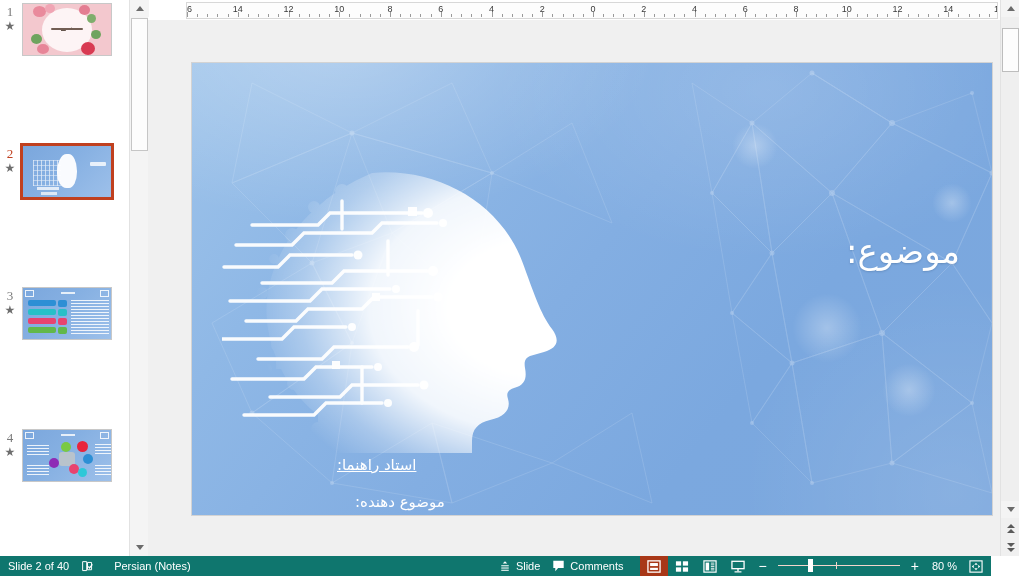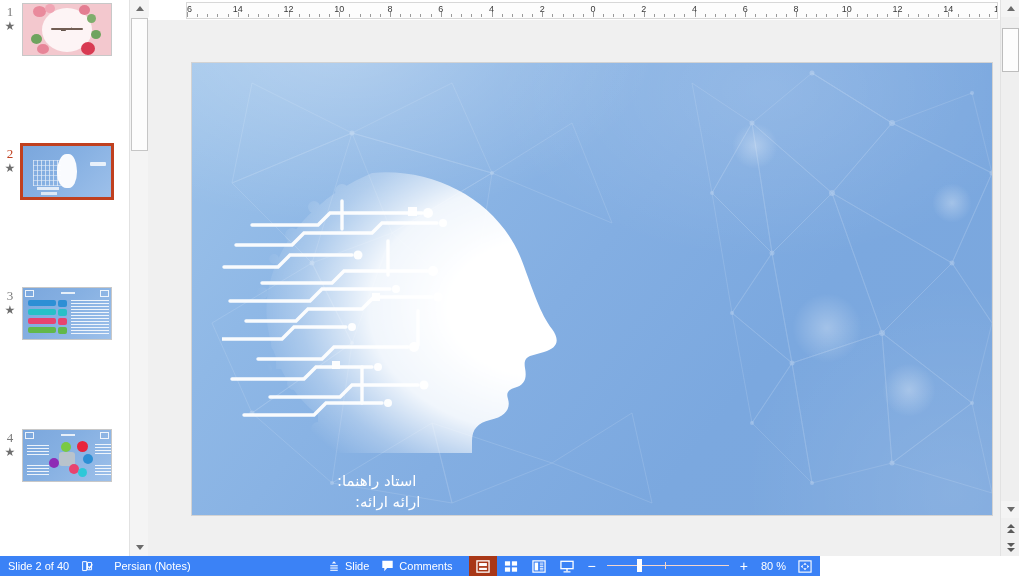--- a/index.html
+++ b/index.html
@@ -171,23 +171,24 @@
   #slide .headart { position:absolute; left:30px; top:100px; width:400px; height:290px; }
   #slide .circuit { position:absolute; left:30px; top:108px; width:250px; height:260px; }
 
   .slide-title {
     position:absolute; right:32px; top:168px;
     font-size:34px; color:#ffffff; direction:rtl; text-align:right;
     font-family:"DejaVu Sans", sans-serif; font-weight:400;
     text-shadow:0 1px 2px rgba(40,70,110,.25);
   }
   .slide-sub1 {
-    position:absolute; left:145px; top:409px;
+    position:absolute; left:145px; top:393px;
     font-size:15px; color:#ffffff; direction:rtl;
     font-family:"DejaVu Sans", sans-serif;
+    text-decoration:underline;
   }
   .slide-sub2 {
     position:absolute; left:163px; top:430px;
     font-size:15px; color:#ffffff; direction:rtl;
     font-family:"DejaVu Sans", sans-serif;
   }
 
   
   #vscroll {
     position:absolute; left:1000px; top:0; width:19px; height:556px;
@@ -199,22 +200,22 @@
     background:#fdfdfd; border:1px solid #bdbdbd;
   }
   .dbl { position:absolute; left:0; width:19px; height:18px; display:flex;
          flex-direction:column; align-items:center; justify-content:center; gap:1px; }
   .dbl i { width:0;height:0; display:block; }
   .dbl.prev i { border-left:4px solid transparent; border-right:4px solid transparent; border-bottom:4px solid #5a5a5a; }
   .dbl.next i { border-left:4px solid transparent; border-right:4px solid transparent; border-top:4px solid #5a5a5a; }
 
   
   #status {
-    position:absolute; left:0; bottom:0; width:820px; height:20px;
-    background:#3b82f6; color:#fff; font-size:11px;
+    position:absolute; left:0; bottom:0; width:991px; height:20px;
+    background:#0f766e; color:#fff; font-size:11px;
     display:flex; align-items:center;
   }
   #status .sl { display:flex; align-items:center; height:20px; }
   .st-item { display:flex; align-items:center; height:20px; padding:0 6px; gap:5px; white-space:nowrap; }
   .view-btn {
     width:28px; height:20px; display:flex; align-items:center; justify-content:center;
   }
   .view-btn.active { background:#a83717; }
   .zoom-track {
     position:relative; width:130px; height:20px; display:flex; align-items:center;
@@ -632,22 +633,23 @@
             <rect x="92" y="126" width="16" height="12"></rect>
             <rect x="46" y="152" width="13" height="11"></rect>
             <rect x="76" y="170" width="15" height="12"></rect>
             <rect x="54" y="196" width="12" height="10"></rect>
             <rect x="86" y="230" width="16" height="13"></rect>
             <rect x="62" y="262" width="13" height="11"></rect>
           </g>
         </g>
       </svg>
 
+      <div class="slide-title">موضوع:</div>
       <div class="slide-sub1">استاد راهنما:</div>
-      <div class="slide-sub2">ارائه ارائه:</div>
+      <div class="slide-sub2">موضوع دهنده:</div>
     </div>
   </div>
 
   <div id="vscroll">
     <div class="sb-btn" style="top:0">
       <span class="sb-arrow up"></span>
     </div>
     <div class="sbtrack"></div>
     <div id="vs-thumb"></div>
     <div class="sb-btn" style="top:501px">

